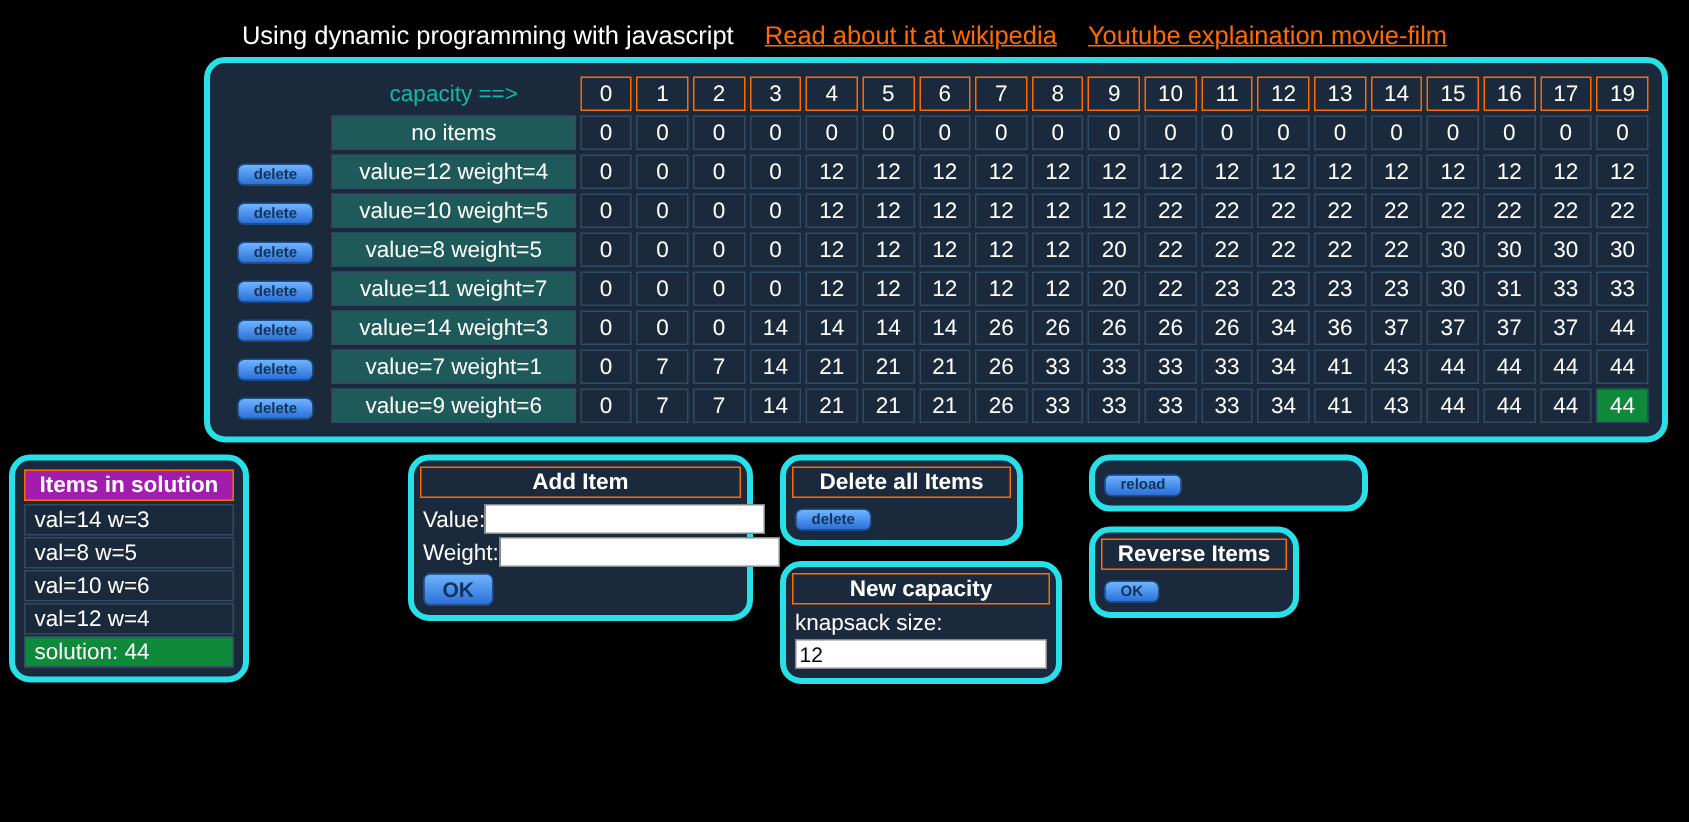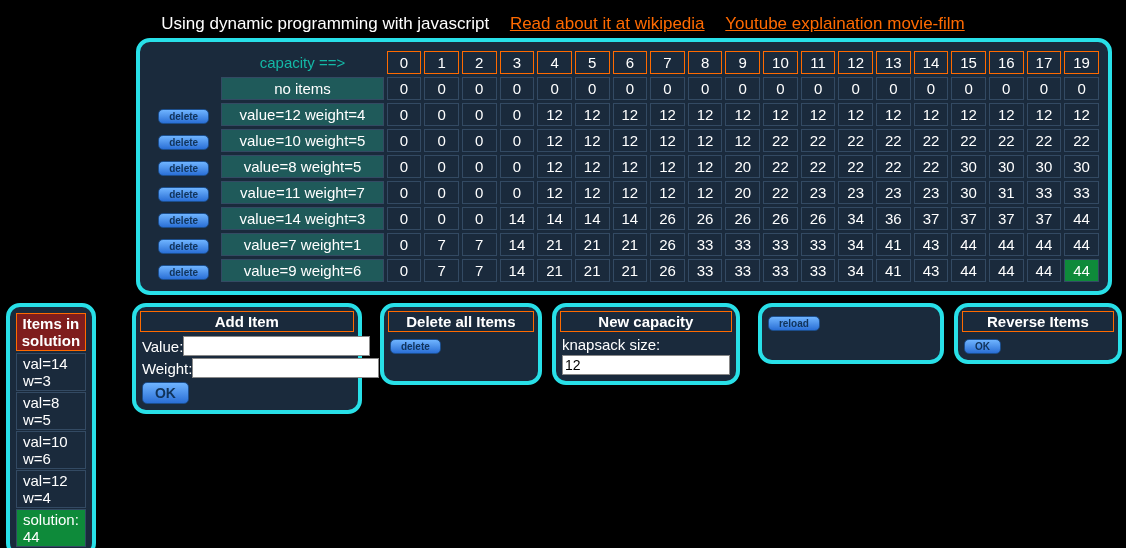--- a/index.html
+++ b/index.html
@@ -25,31 +25,31 @@
   .num-cell.hl { background:#0e8a3a; color:#fff; }
   .row-label { border:1px solid #334a63; background:#1f5a5a; color:#fff; padding:2px 8px; }
 
   .btn { display:inline-block; background:linear-gradient(#6fb4ff,#2a6fd6); color:#10335a; border:1px solid #1c4e8c; border-radius:5px; padding:2px 12px; font-weight:bold; font-size:14px; cursor:pointer; }
   .btn.sml { padding:1px 10px; font-size:10px; }
 
   
   .bottom { display:flex; align-items:flex-start; gap:18px; padding:0 6px; }
 
   .sol-panel { width:160px; }
-  .sol-panel .title { border:1px solid #ff6a00; background:#7f1d1d; font-weight:bold; text-align:center; margin-bottom:2px; padding:1px 0; }
+  .sol-panel .title { border:1px solid #ff6a00; background:#a21caf; font-weight:bold; text-align:center; margin-bottom:2px; padding:1px 0; }
   .sol-item { border:1px solid #334a63; background:#1a2a3c; padding:1px 6px; margin-bottom:1px; }
   .sol-result { border:1px solid #334a63; background:#0e8a3a; padding:1px 6px; }
 
   .form-panel { }
   .form-title { border:1px solid #ff6a00; text-align:center; font-weight:bold; margin:-2px -2px 4px -2px; padding:1px 0; background:#1a2a3c; }
   .form-row { display:flex; align-items:center; margin-bottom:2px; }
   .form-row label { width:52px; }
   .form-row input { flex:1; height:20px; background:#fff; border:1px solid #888; color:#000; font-size:14px; padding:0 2px; }
 
-  .col { display:flex; flex-direction:row; gap:10px; }
+  .col { display:flex; flex-direction:column; gap:10px; }
 
   .cap-input { width:100%; height:20px; background:#fff; border:1px solid #888; color:#000; font-size:14px; padding:0 2px; margin-top:2px; }
 </style>
 </head>
 <body>
 
 <div class="topline">
   <span>Using dynamic programming with javascript</span>
   <a href="#">Read about it at wikipedia</a>
   <a href="#">Youtube explaination movie-film</a>
@@ -306,19 +306,19 @@
       <div class="form-title">New capacity</div>
       <div>knapsack size:</div>
       <input class="cap-input" type="text" value="12" style="">
     </div>
   </div>
 
   <div class="col">
     <div class="panel" style="width:186px">
       <span class="btn sml">reload</span>
     </div>
-    <div class="panel" style="width:168px">
+    <div class="panel" style="width:140px">
       <div class="form-title">Reverse Items</div>
       <span class="btn sml">OK</span>
     </div>
   </div>
 
 </div>
 
 </body></html>

